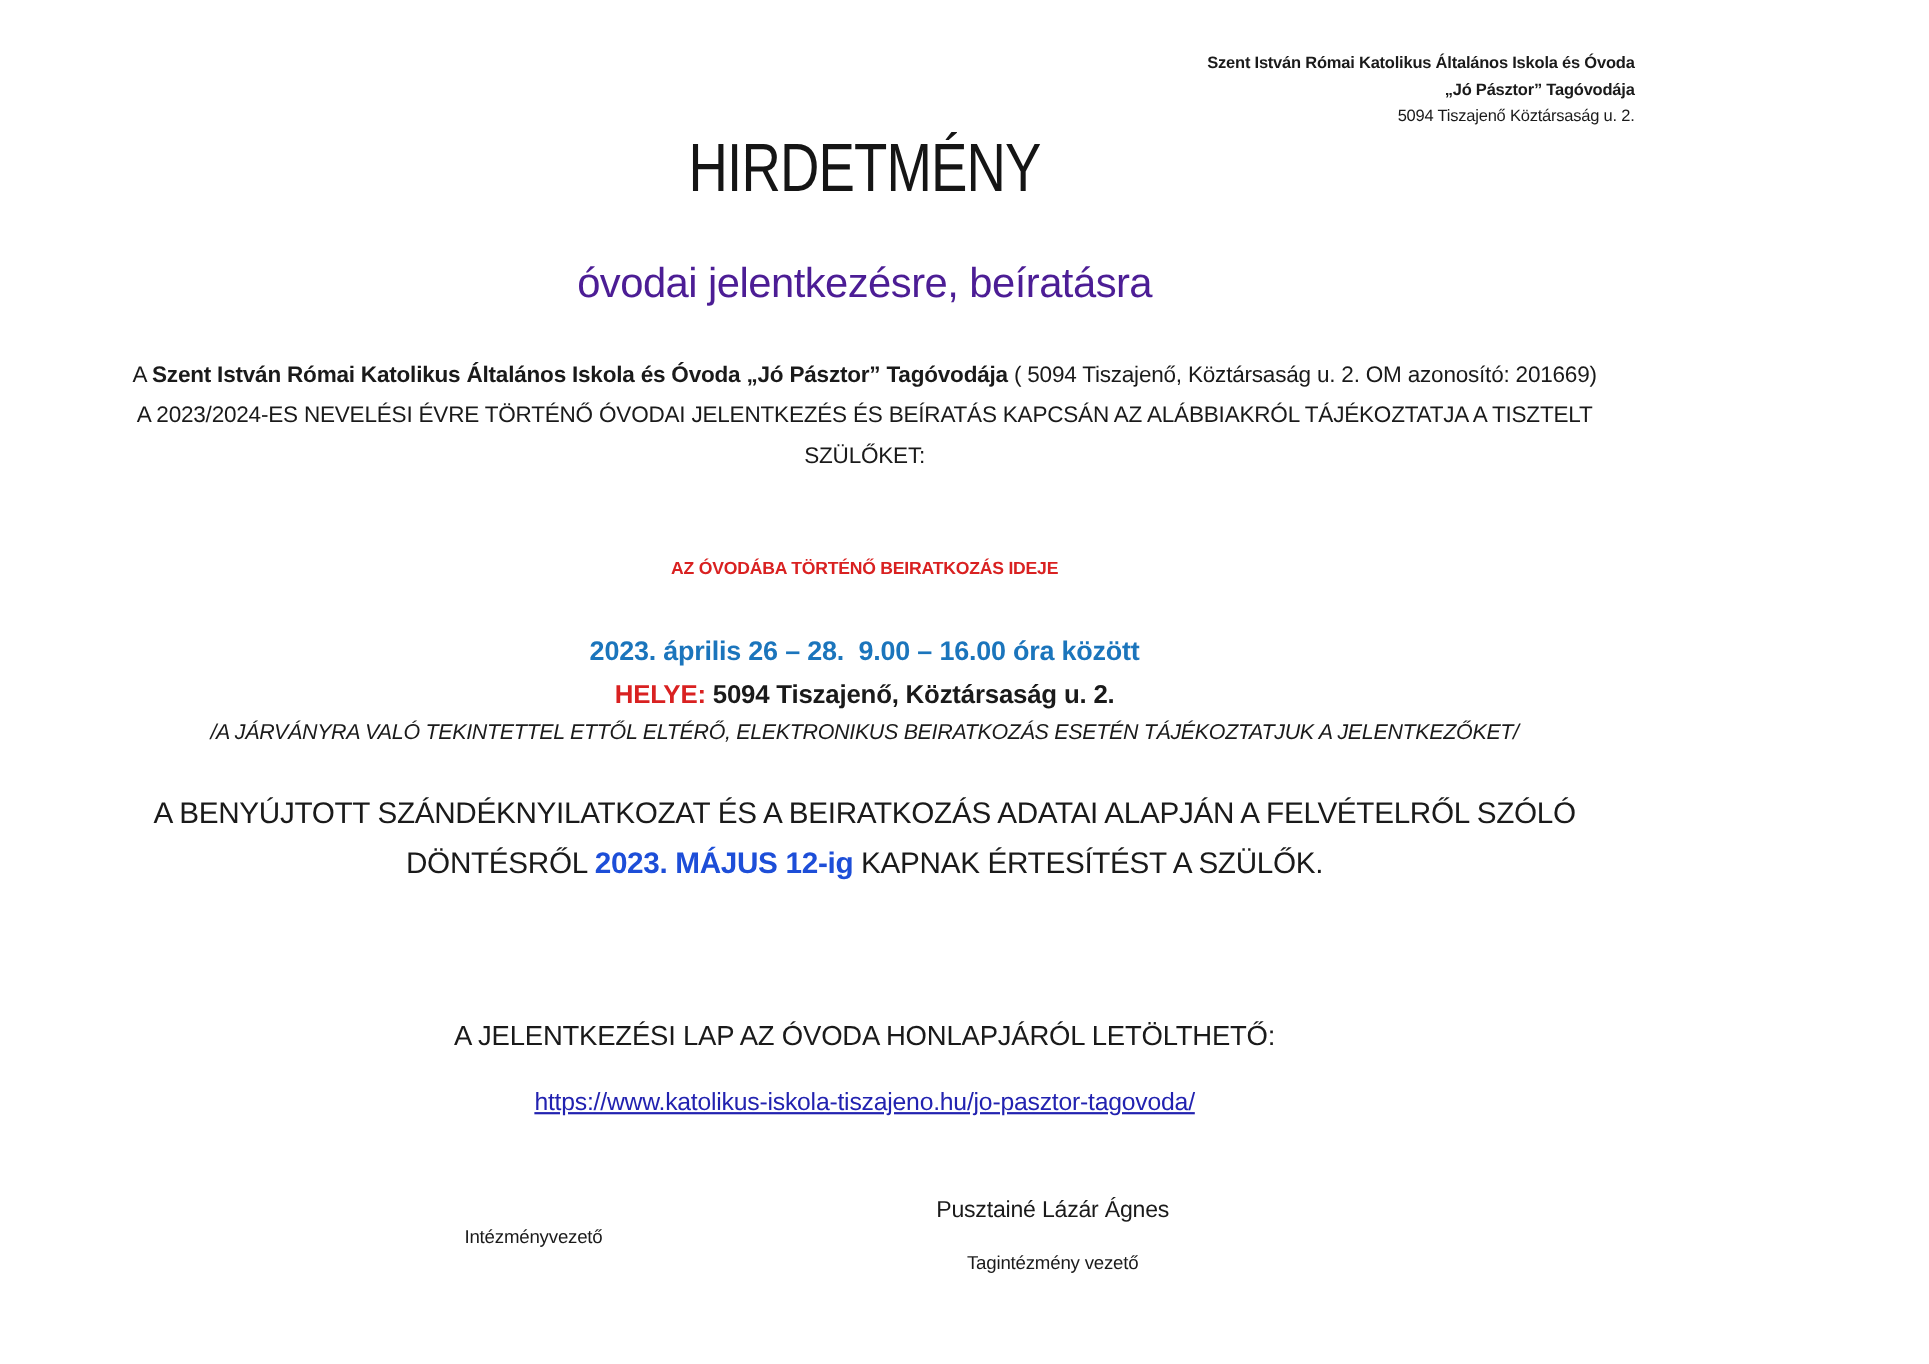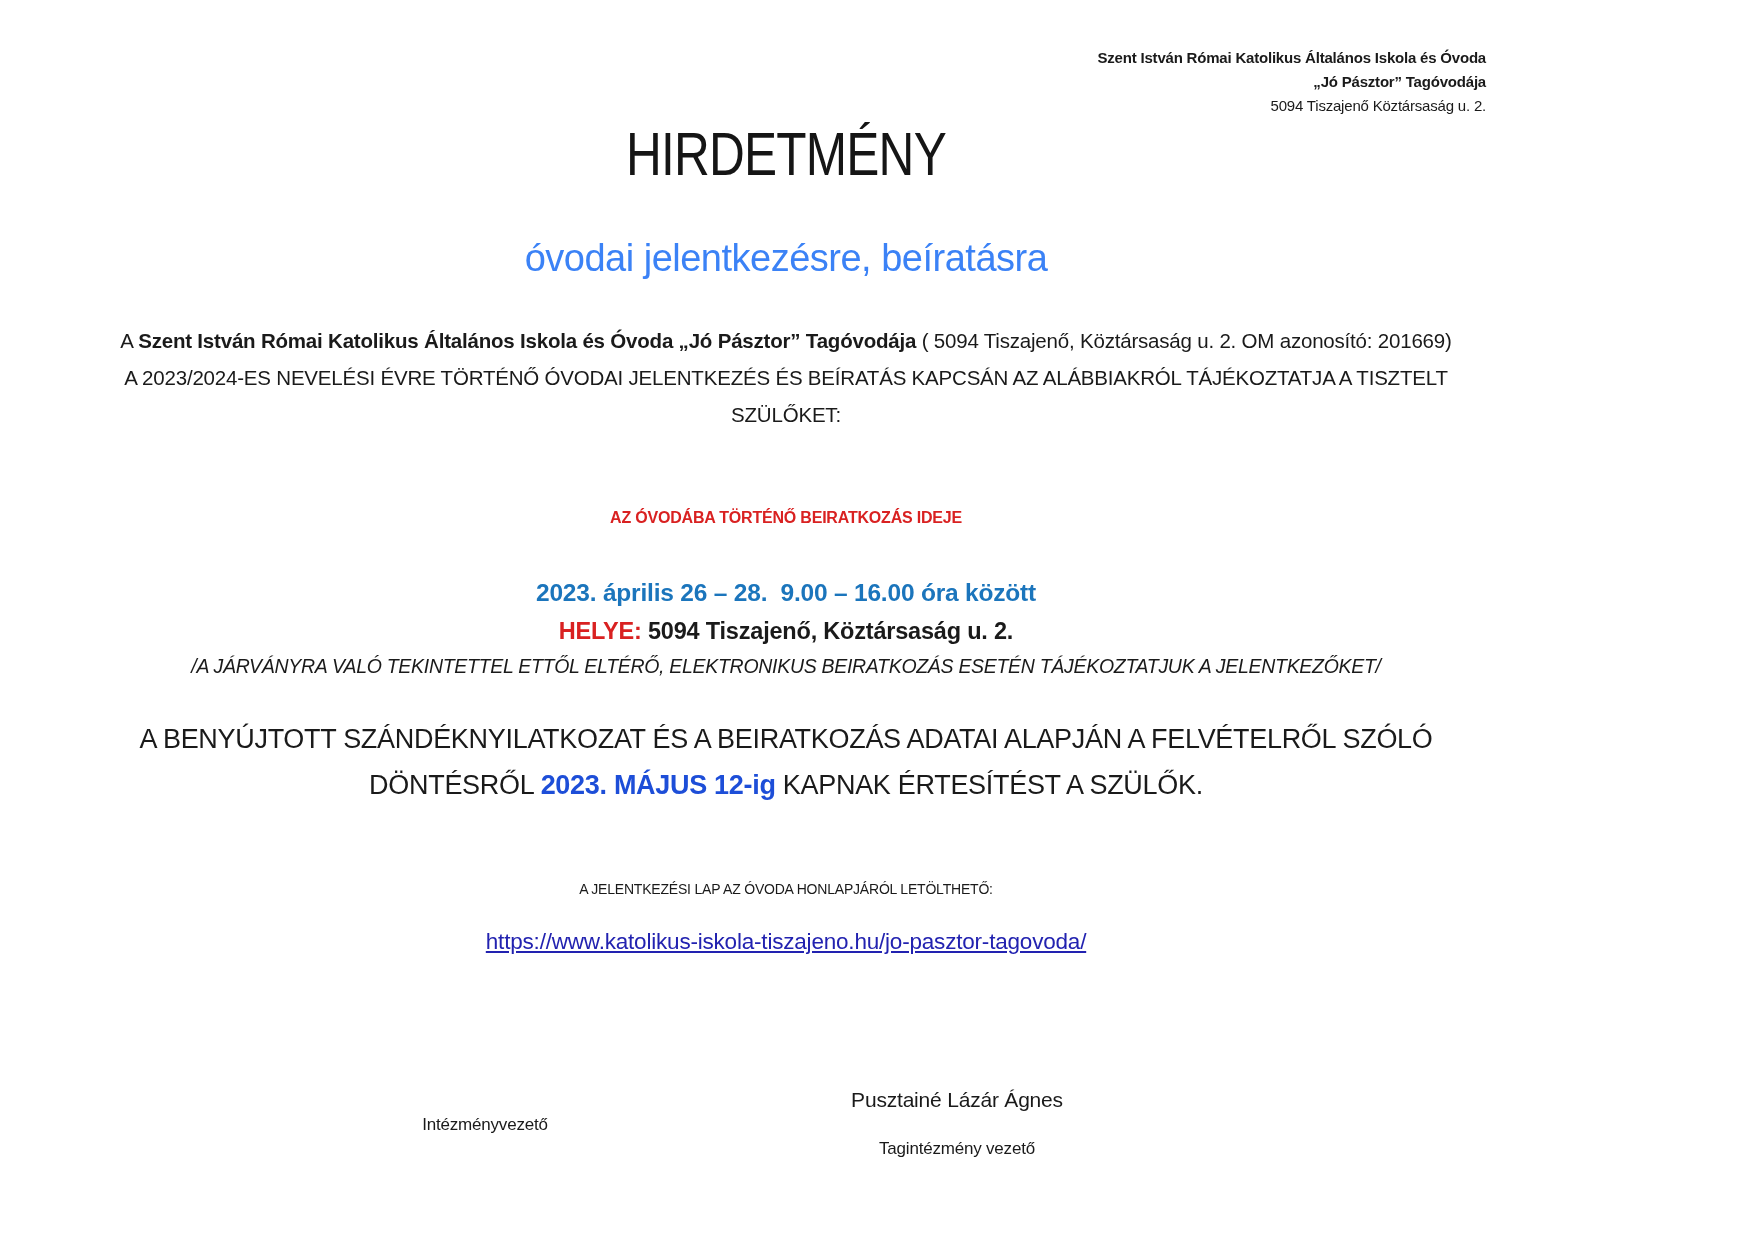--- a/index.html
+++ b/index.html
@@ -42,21 +42,21 @@
     font-weight: normal;
     letter-spacing: -1px;
     transform: scaleX(0.80);
     transform-origin: center;
     color: #151515;
   }
   .doc-subtitle {
     margin-top: 48px;
     font-size: 38px;
     letter-spacing: -0.5px;
-    color: #3b82f6;
+    color: #4c1d95;
   }
   .intro {
     margin-top: 42px;
     font-size: 20.5px;
     line-height: 37px;
     letter-spacing: -0.2px;
     white-space: pre-wrap;
   }
   .intro b { font-weight: bold; }
   .section-heading {
@@ -90,22 +90,22 @@
   }
   .decision {
     margin-top: 38px;
     font-size: 27px;
     line-height: 46px;
     letter-spacing: -0.3px;
     white-space: pre-wrap;
   }
   .decision .blue { color: #1d4ed8; font-weight: bold; }
   .download-label {
-    margin-top: 73px;
-    font-size: 14px;
+    margin-top: 120px;
+    font-size: 25px;
     letter-spacing: -0.2px;
   }
   .download-link {
     display: inline-block;
     margin-top: 32px;
     font-size: 22.5px;
     color: #2222b0;
     text-decoration: underline;
     letter-spacing: -0.2px;
   }

